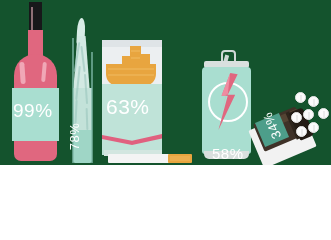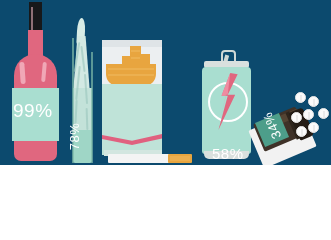--- a/index.html
+++ b/index.html
@@ -4,21 +4,21 @@
 <style>
   html,body{margin:0;padding:0;background:#ffffff;}
   body{
     font-family:"Liberation Sans", sans-serif;
     -webkit-font-smoothing:antialiased;
   }
   #stage{
     position:relative;
     width:331px;
     height:165px;
-    background:#0c4a6e;
+    background:#14532d;
     overflow:hidden;
   }
   .obj{position:absolute;}
   .pct{
     font-family:"Liberation Sans", sans-serif;
     font-weight:400;
     color:#ffffff;
     line-height:1;
     letter-spacing:.5px;
     user-select:none;
@@ -277,20 +277,21 @@
       <div class="cig" style="left:39px;top:10px;width:9px;height:26px;"></div>
       <div class="cig" style="left:20px;top:12px;width:9px;height:24px;"></div>
       <div class="cigpat" style="left:6px;top:24px;width:46px;height:2px;"></div>
       <div class="cigpat" style="left:6px;top:30px;width:46px;height:2px;"></div>
       <div class="cigpat" style="left:29px;top:6px;width:9px;height:2px;"></div>
       <div class="cigpat" style="left:29px;top:13px;width:9px;height:2px;"></div>
     </div>
     <div class="boxbody"></div>
     <div class="stripe"></div>
     <div class="shadowbar"></div>
+    <div class="pct">63%</div>
 
     <div id="loosecig">
       <div class="paper"></div>
       <div class="filter"></div>
       <div class="filtpat"></div>
     </div>
   </div>
 
   <div class="obj" id="can">
     <div class="tabring"></div>

